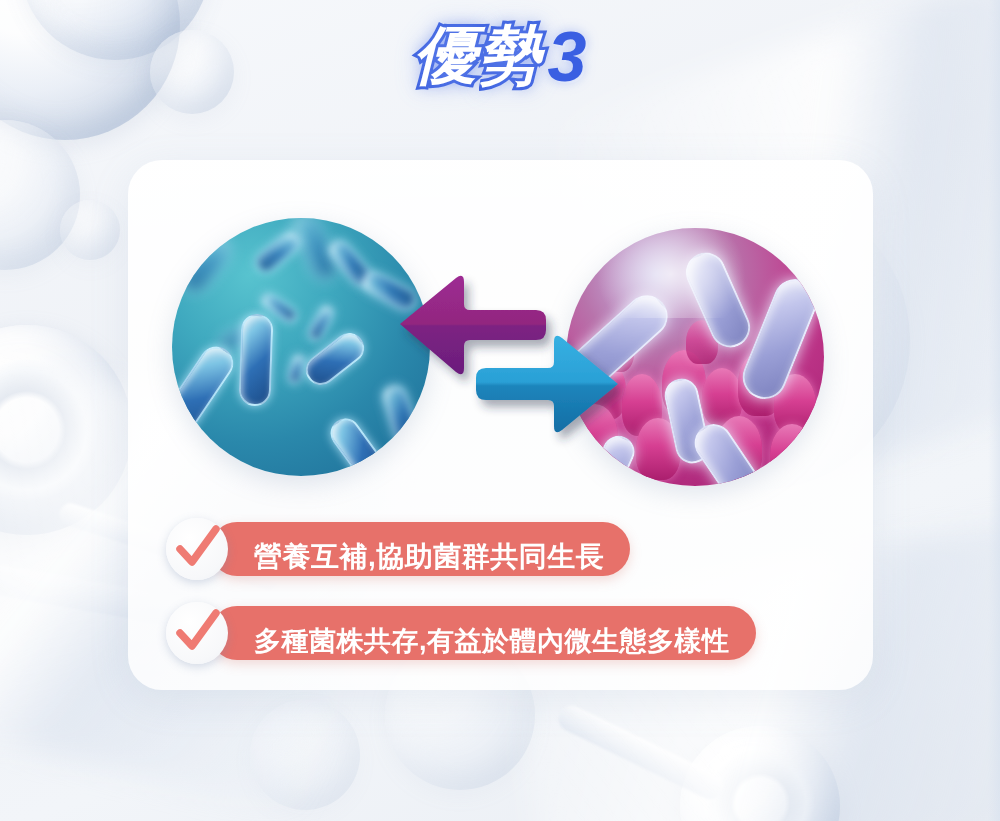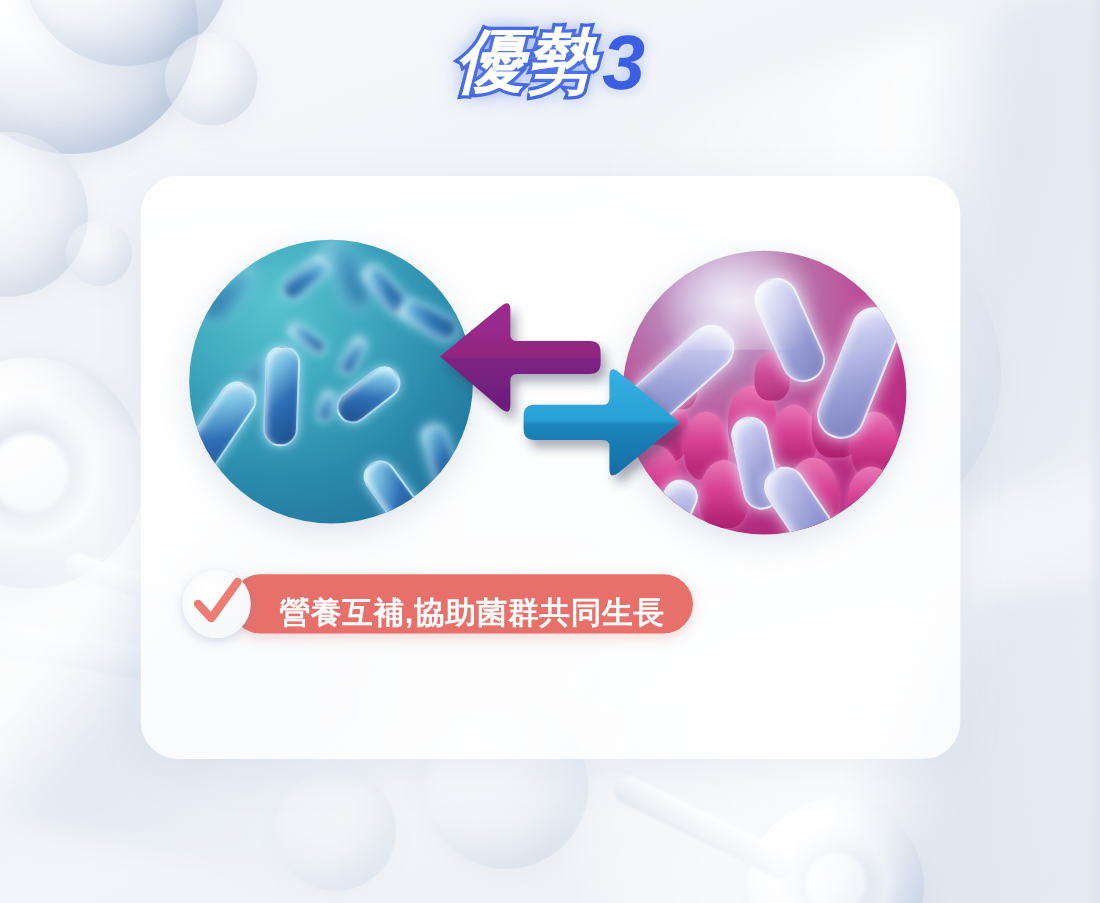--- a/index.html
+++ b/index.html
@@ -300,14 +300,24 @@
     <div class="check-circle">
       <svg width="62" height="62" viewBox="0 0 62 62" xmlns="http://www.w3.org/2000/svg" aria-hidden="true">
         <path d="M 14 31 L 26 44 L 50 11" fill="none" stroke="#ef7b73" stroke-width="7.5" stroke-linecap="round" stroke-linejoin="round"></path>
       </svg>
     </div>
     <div class="pill" id="pill-1">
       <span class="pill-text">營養互補,協助菌群共同生長</span>
     </div>
   </div>
 
+  <div id="bullet-2" class="bullet-row">
+    <div class="check-circle">
+      <svg width="62" height="62" viewBox="0 0 62 62" xmlns="http://www.w3.org/2000/svg" aria-hidden="true">
+        <path d="M 14 31 L 26 44 L 50 11" fill="none" stroke="#ef7b73" stroke-width="7.5" stroke-linecap="round" stroke-linejoin="round"></path>
+      </svg>
+    </div>
+    <div class="pill" id="pill-2">
+      <span class="pill-text">多種菌株共存,有益於體內微生態多樣性</span>
+    </div>
+  </div>
 
 </div>
 
 </body></html>

